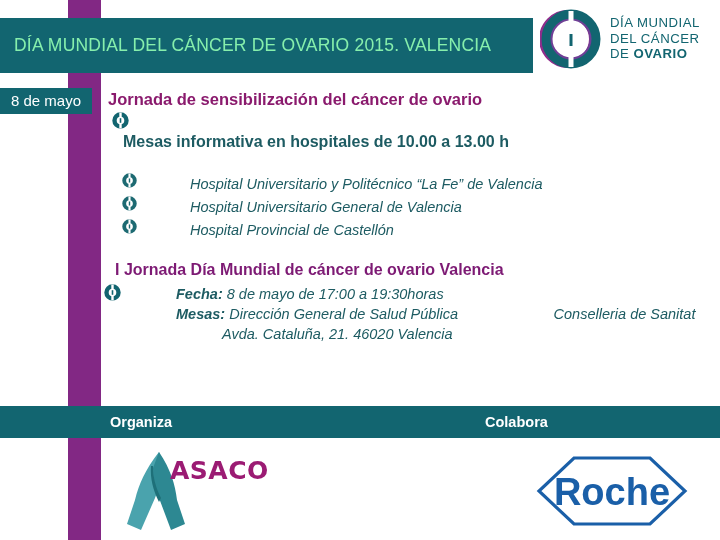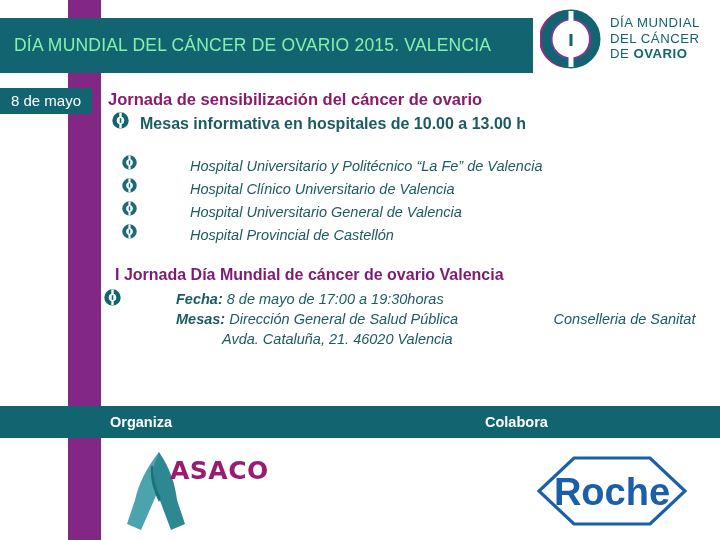--- a/index.html
+++ b/index.html
@@ -110,22 +110,23 @@
     color: #8a1a6d;
     font-size: 16.5px;
     font-weight: bold;
     margin: 0 0 3px 0;
     white-space: nowrap;
   }
   .sect-title.purple2 { color: #7d1a74; }
 
   .lead-row {
     display: flex;
-    align-items: flex-end;
+    align-items: flex-start;
     margin-left: 4px;
+    flex-direction: column;
   }
   .lead-text {
     color: #1d5b62;
     font-size: 16px;
     font-weight: bold;
     margin-left: 11px;
     white-space: nowrap;
   }
 
   .hospital-list {
@@ -275,30 +276,20 @@
       <div class="hospital-list">
         <div class="hospital-item">
           <span class="bullet">
             <svg width="15" height="15" viewBox="0 0 17 17">
               <circle cx="8.5" cy="8.5" r="6" fill="none" stroke="#1d6a72" stroke-width="4.4"></circle>
               <rect x="7.3" y="0.5" width="2.4" height="16" fill="#ffffff"></rect>
               <rect x="7.7" y="6.2" width="1.6" height="4.6" fill="#1d6a72"></rect>
             </svg>
           </span>
           <span class="hospital-text">Hospital Universitario y Politécnico “La Fe” de Valencia</span>
-        </div>
-        <div class="hospital-item">
-          <span class="bullet">
-            <svg width="15" height="15" viewBox="0 0 17 17">
-              <circle cx="8.5" cy="8.5" r="6" fill="none" stroke="#1d6a72" stroke-width="4.4"></circle>
-              <rect x="7.3" y="0.5" width="2.4" height="16" fill="#ffffff"></rect>
-              <rect x="7.7" y="6.2" width="1.6" height="4.6" fill="#1d6a72"></rect>
-            </svg>
-          </span>
-          <span class="hospital-text">Hospital Clínico Universitario de Valencia</span>
         </div>
         <div class="hospital-item">
           <span class="bullet">
             <svg width="15" height="15" viewBox="0 0 17 17">
               <circle cx="8.5" cy="8.5" r="6" fill="none" stroke="#1d6a72" stroke-width="4.4"></circle>
               <rect x="7.3" y="0.5" width="2.4" height="16" fill="#ffffff"></rect>
               <rect x="7.7" y="6.2" width="1.6" height="4.6" fill="#1d6a72"></rect>
             </svg>
           </span>
           <span class="hospital-text">Hospital Universitario General de Valencia</span>

